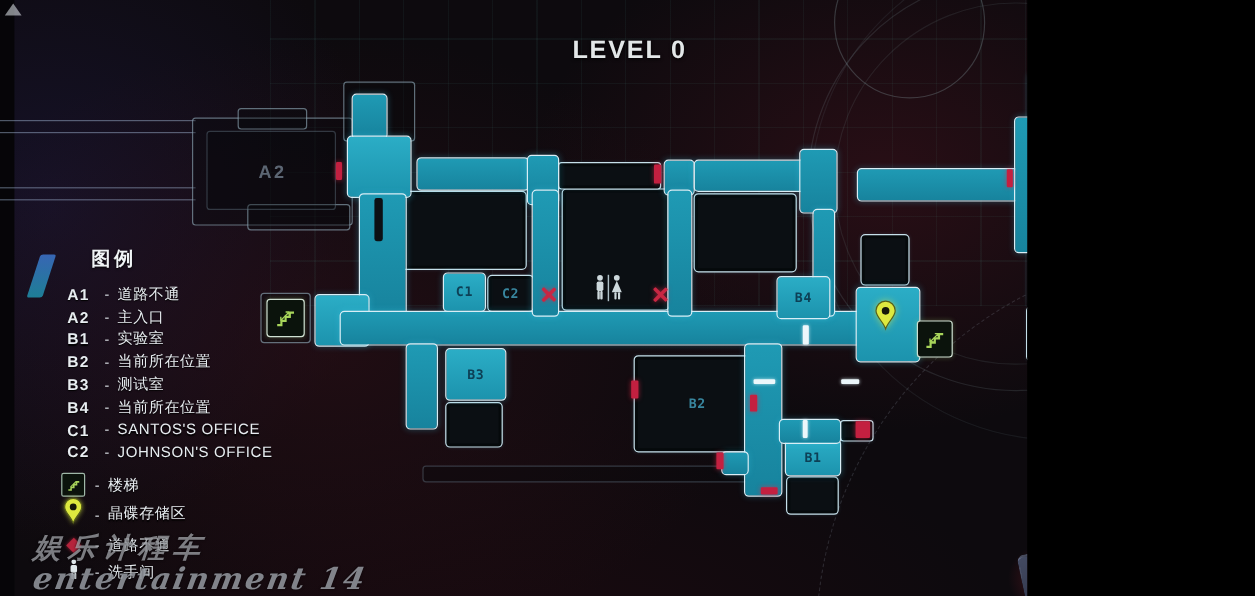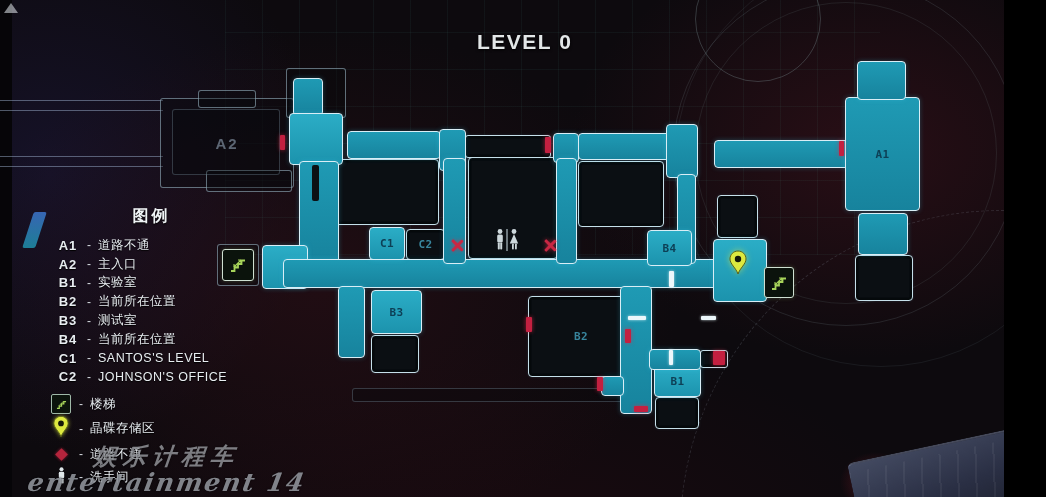--- a/index.html
+++ b/index.html
@@ -1,23 +1,23 @@
 <!DOCTYPE html>
 <html><head>
 <meta charset="utf-8">
 <style>
   html,body{margin:0;padding:0;background:#000;}
-  #screen{position:relative;width:1004px;height:497px;overflow:hidden;
+  #screen{position:relative;width:856px;height:497px;overflow:hidden;
     font-family:"Liberation Sans",sans-serif;
     background:
       radial-gradient(420px 300px at 86% 30%, rgba(64,18,28,.55), transparent 70%),
       radial-gradient(500px 360px at 32% 58%, rgba(52,16,24,.5), transparent 72%),
       radial-gradient(420px 420px at 5% 35%, rgba(30,26,66,.5), transparent 65%),
       radial-gradient(600px 300px at 50% 110%, rgba(34,10,16,.6), transparent 70%),
-      #0d0a0e; text-align: center;}
+      #0d0a0e;}
   .abs{position:absolute;}
   
   #grid{left:225px;top:0;width:655px;height:255px;z-index:1;opacity:.9;background:
     repeating-linear-gradient(90deg, rgba(110,215,200,.06) 0 1px, transparent 1px 37px),
     repeating-linear-gradient(0deg, rgba(110,215,200,.06) 0 1px, transparent 1px 37px);}
   .circ{border-radius:50%;z-index:1;}
   
   .tl{position:absolute;background:linear-gradient(180deg,#1f9ab4,#17839d);
       border:1.5px solid #d9eef6;border-radius:4px;z-index:4;
       box-shadow:0 0 5px rgba(60,200,235,.28);}
@@ -243,21 +243,21 @@
       <span class="lg-name">测试室</span>
     </div>
     <div class="lg-row">
       <span class="lg-code">B4</span>
       <span class="lg-sep">-</span>
       <span class="lg-name">当前所在位置</span>
     </div>
     <div class="lg-row">
       <span class="lg-code">C1</span>
       <span class="lg-sep">-</span>
-      <span class="lg-name">SANTOS'S LEVEL</span>
+      <span class="lg-name">SANTOS'S OFFICE</span>
     </div>
     <div class="lg-row">
       <span class="lg-code">C2</span>
       <span class="lg-sep">-</span>
       <span class="lg-name">JOHNSON'S OFFICE</span>
     </div>
 
     <div class="lg-row ic1">
       <span class="lg-iconbox">
           <span class="lg-stairs">

